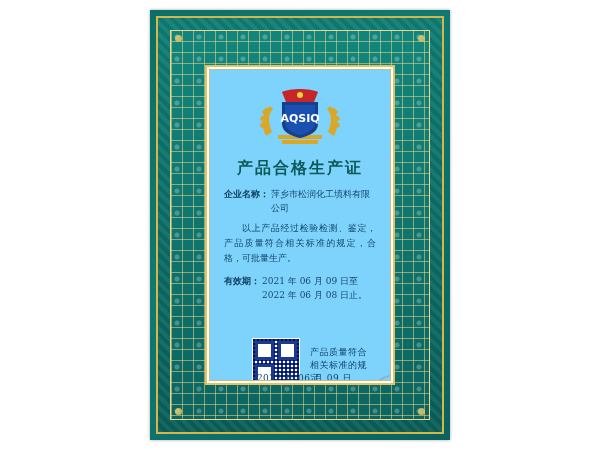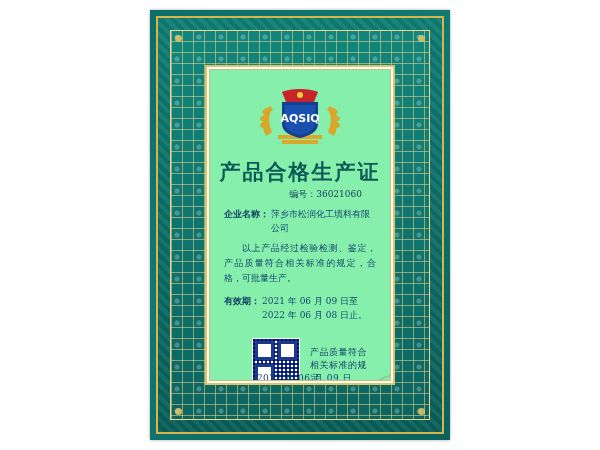--- a/index.html
+++ b/index.html
@@ -69,21 +69,21 @@
     background: #ffffff;
   }
 
   .cert-inner-thin {
     position: absolute;
     left: 2px;
     top: 2px;
     right: 2px;
     bottom: 2px;
     border: 1px solid #cdb97a;
-    background: #86efac;
+    background: #7dd3fc;
     overflow: hidden;
   }
 
   
   .emblem {
     position: absolute;
     left: 50%;
     top: 18px;
     transform: translateX(-50%);
     width: 96px;
@@ -93,21 +93,21 @@
   .emblem svg { display: block; }
 
   
   .cert-title {
     position: absolute;
     left: 0;
     right: 0;
     top: 88px;
     text-align: center;
     font-family: "DejaVu Serif", "Liberation Serif", serif;
-    font-size: 21px;
+    font-size: 16px;
     font-weight: bold;
     letter-spacing: 2px;
     color: #0c5a56;
   }
 
   
   .cert-body {
     position: absolute;
     left: 14px;
     right: 14px;
@@ -281,23 +281,20 @@
                 <path d="M30 14 L66 14 L66 36 C66 44 57 48 48 50 C39 48 30 44 30 36 Z" fill="#14418f"></path>
                 <path d="M33 17 L63 17 L63 35 C63 41 56 45 48 47 C40 45 33 41 33 35 Z" fill="#1a50b0"></path>
                 <text x="48" y="34" font-size="11" font-family="DejaVu Sans, sans-serif" font-weight="bold" fill="#ffffff" text-anchor="middle">AQSIQ</text>
               </svg>
             </div>
 
             <div class="cert-title">产品合格生产证</div>
 
             <div class="cert-body">
 
-              <div class="row-code">
-                <span>编号：</span><span>36021060</span>
-              </div>
 
               <div class="field-row">
                 <span class="field-label">企业名称：</span>
                 <span class="field-value">萍乡市松润化工填料有限公司</span>
               </div>
 
 
               <div class="paragraph">以上产品经过检验检测、鉴定，产品质量符合相关标准的规定，合格，可批量生产。</div>
 
               <div class="validity-row">

